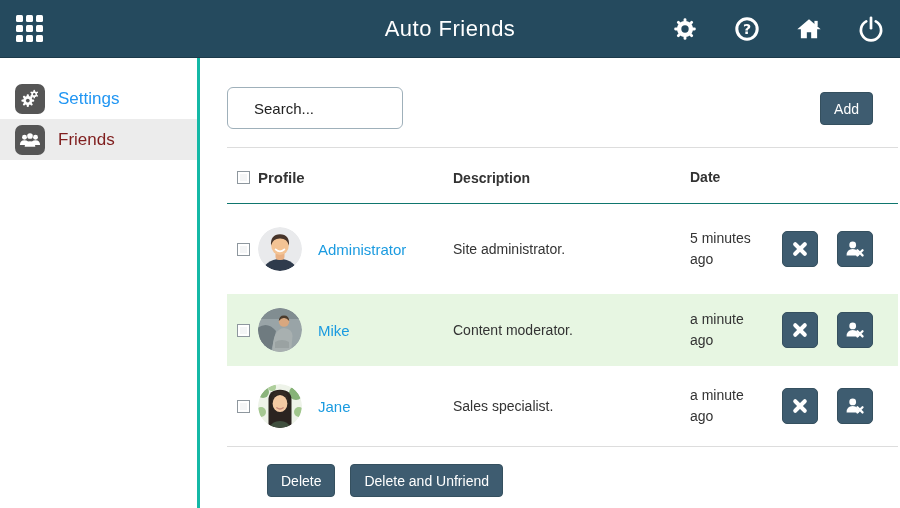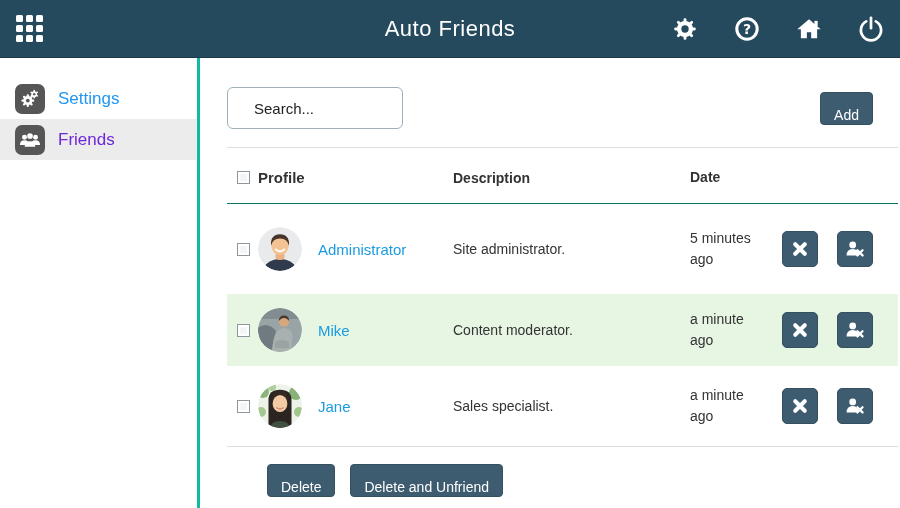--- a/index.html
+++ b/index.html
@@ -13,30 +13,30 @@
   .header-title { position:absolute; left:50%; transform:translateX(-50%); color:#fff; font-size:22px; letter-spacing:0.5px; }
   .header-icons { margin-left:auto; display:flex; align-items:center; gap:36px; }
   .hicon { width:26px; height:26px; display:block; cursor:pointer; }
 
   
   .body-wrap { display:flex; height:450px; }
   .sidebar { width:200px; border-right:3px solid #14b8a6; padding-top:20px; flex-shrink:0; }
   .side-item { height:41px; display:flex; align-items:center; gap:13px; padding-left:15px; cursor:pointer; }
   .side-item.active { background:#ececec; }
   .tile { width:30px; height:30px; background:#565656; border-radius:7px; display:flex; align-items:center; justify-content:center; flex-shrink:0; }
-  .side-label { font-size:17px; color:#6d28d9; }
+  .side-label { font-size:17px; color:#7f1d1d; }
   .side-item.settings .side-label { color:#2196f3; }
 
   .main { flex:1; padding:29px 27px 0 27px; }
 
   
   .toolbar { display:flex; justify-content:space-between; align-items:center; }
   .search-input { width:176px; height:42px; border:1px solid #9fb0ba; border-radius:6px; padding:0 26px; font-size:15px; color:#222; font-family:"Liberation Sans",sans-serif; outline:none; }
   .search-input::placeholder { color:#222; opacity:1; }
-  .btn { background:#3e5c70; border:1px solid #35505f; color:#fff; border-radius:4px; height:33px; font-size:14px; padding:14px 13px; cursor:pointer; font-family:"Liberation Sans",sans-serif; }
+  .btn { background:#3e5c70; border:1px solid #35505f; color:#fff; border-radius:4px; height:33px; font-size:14px; padding:8px 13px; cursor:pointer; font-family:"Liberation Sans",sans-serif; }
 
   
   .table { margin-top:18px; margin-right:-25px; border-top:1px solid #ddd; }
   .trow { display:flex; align-items:center; }
   .thead { border-bottom:1px solid #0f766e; padding:19px 0 15px 0; font-weight:bold; font-size:15px; color:#333; }
   .col-check { width:31px; padding-left:10px; display:flex; align-items:center; }
   .col-profile { width:195px; display:flex; align-items:center; }
   .col-desc { width:237px; font-size:14px; color:#333; }
   .col-date { width:80px; font-size:14px; color:#333; line-height:1.5; }
   .col-date .date-text { display:inline-block; max-width:62px; }

